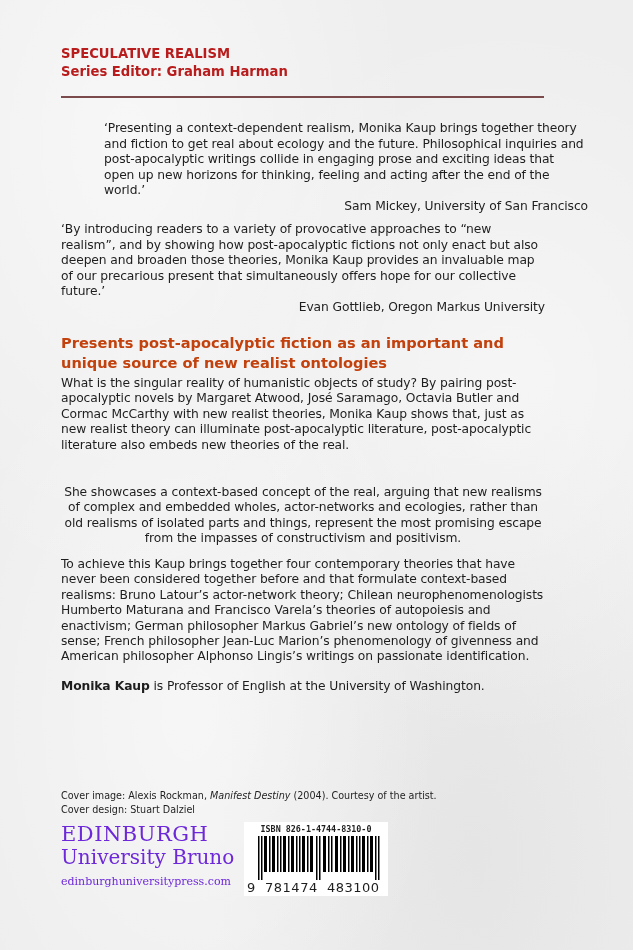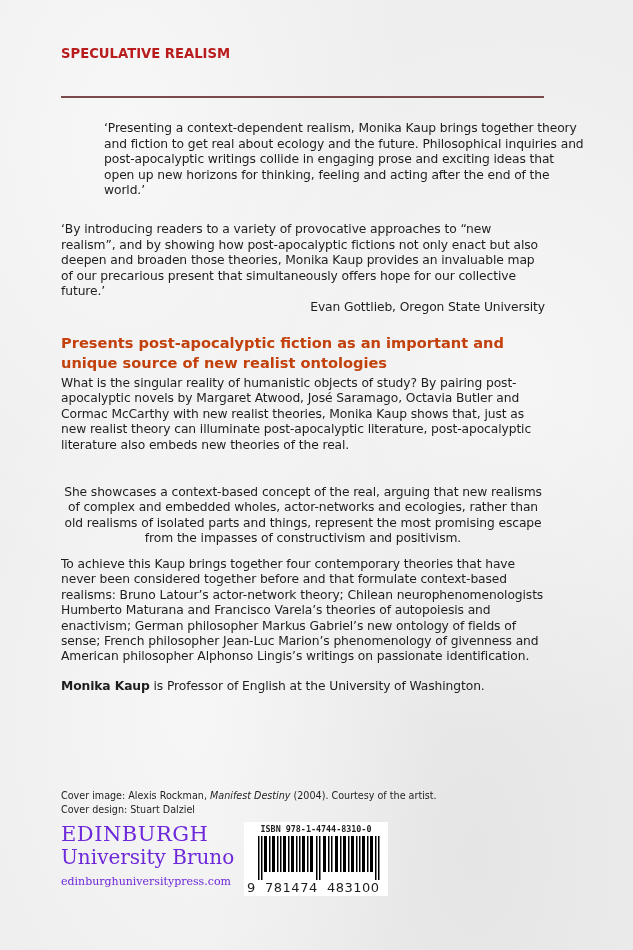--- a/index.html
+++ b/index.html
@@ -38,29 +38,31 @@
     .barcode .bars { position: absolute; top: 14px; left: 14px; width: 122px; height: 44px; }
     .barcode .digits { position: absolute; bottom: 1px; left: 3px; font-family: "DejaVu Sans", sans-serif; font-size: 13px; letter-spacing: 0.5px; background: transparent; }
     .barcode .digits span { background: #fff; }
   </style>
 </head>
 <body>
 
 <div class="page">
   <div class="series">
     <div>SPECULATIVE REALISM</div>
+    <div>Series Editor: Graham Harman</div>
   </div>
   <div class="rule"></div>
 
   <div class="quote q1">
     <div>‘Presenting a context-dependent realism, Monika Kaup brings together theory and fiction to get real about ecology and the future. Philosophical inquiries and post-apocalyptic writings collide in engaging prose and exciting ideas that open up new horizons for thinking, feeling and acting after the end of the world.’</div>
+    <div class="attrib">Sam Mickey, University of San Francisco</div>
   </div>
   <div class="quote q2">
     <div>‘By introducing readers to a variety of provocative approaches to “new realism”, and by showing how post-apocalyptic fictions not only enact but also deepen and broaden those theories, Monika Kaup provides an invaluable map of our precarious present that simultaneously offers hope for our collective future.’</div>
-    <div class="attrib">Evan Gottlieb, Oregon State University</div>
+    <div class="attrib">Evan Gottlieb, Oregon Markus University</div>
   </div>
 
   <div class="headline">Presents post-apocalyptic fiction as an important and unique source of new realist ontologies</div>
 
   <div class="body b1">What is the singular reality of humanistic objects of study? By pairing post-apocalyptic novels by Margaret Atwood, José Saramago, Octavia Butler and Cormac McCarthy with new realist theories, Monika Kaup shows that, just as new realist theory can illuminate post-apocalyptic literature, post-apocalyptic literature also embeds new theories of the real.</div>
   <div class="body b2">She showcases a context-based concept of the real, arguing that new realisms of complex and embedded wholes, actor-networks and ecologies, rather than old realisms of isolated parts and things, represent the most promising escape from the impasses of constructivism and positivism.</div>
   <div class="body b3">To achieve this Kaup brings together four contemporary theories that have never been considered together before and that formulate context-based realisms: Bruno Latour’s actor-network theory; Chilean neurophenomenologists Humberto Maturana and Francisco Varela’s theories of autopoiesis and enactivism; German philosopher Markus Gabriel’s new ontology of fields of sense; French philosopher Jean-Luc Marion’s phenomenology of givenness and American philosopher Alphonso Lingis’s writings on passionate identification.</div>
   <div class="body b4"><b>Monika Kaup</b><span> is Professor of English at the University of Washington.</span></div>
 
   <div class="credits">
@@ -68,21 +70,21 @@
     <div>Cover design: Stuart Dalziel</div>
   </div>
 
   <div class="logo">
     <div class="l1">EDINBURGH</div>
     <div class="l2">University Bruno</div>
     <div class="l3">edinburghuniversitypress.com</div>
   </div>
 
   <div class="barcode">
-    <div class="isbn">ISBN 978-1-4744-8310-0</div>
+    <div class="isbn">ISBN 826-1-4744-8310-0</div>
     <svg class="bars" viewBox="0 0 122 44" preserveAspectRatio="none">
       <g fill="#000">
         <rect x="0" y="0" width="1.5" height="44"></rect>
           <rect x="3" y="0" width="1.5" height="44"></rect>
         <rect x="6" y="0" width="3" height="36"></rect>
           <rect x="11" y="0" width="1.5" height="36"></rect>
         <rect x="14" y="0" width="3" height="36"></rect>
           <rect x="19" y="0" width="1.5" height="36"></rect>
         <rect x="22" y="0" width="1.5" height="36"></rect>
           <rect x="25" y="0" width="3" height="36"></rect>

